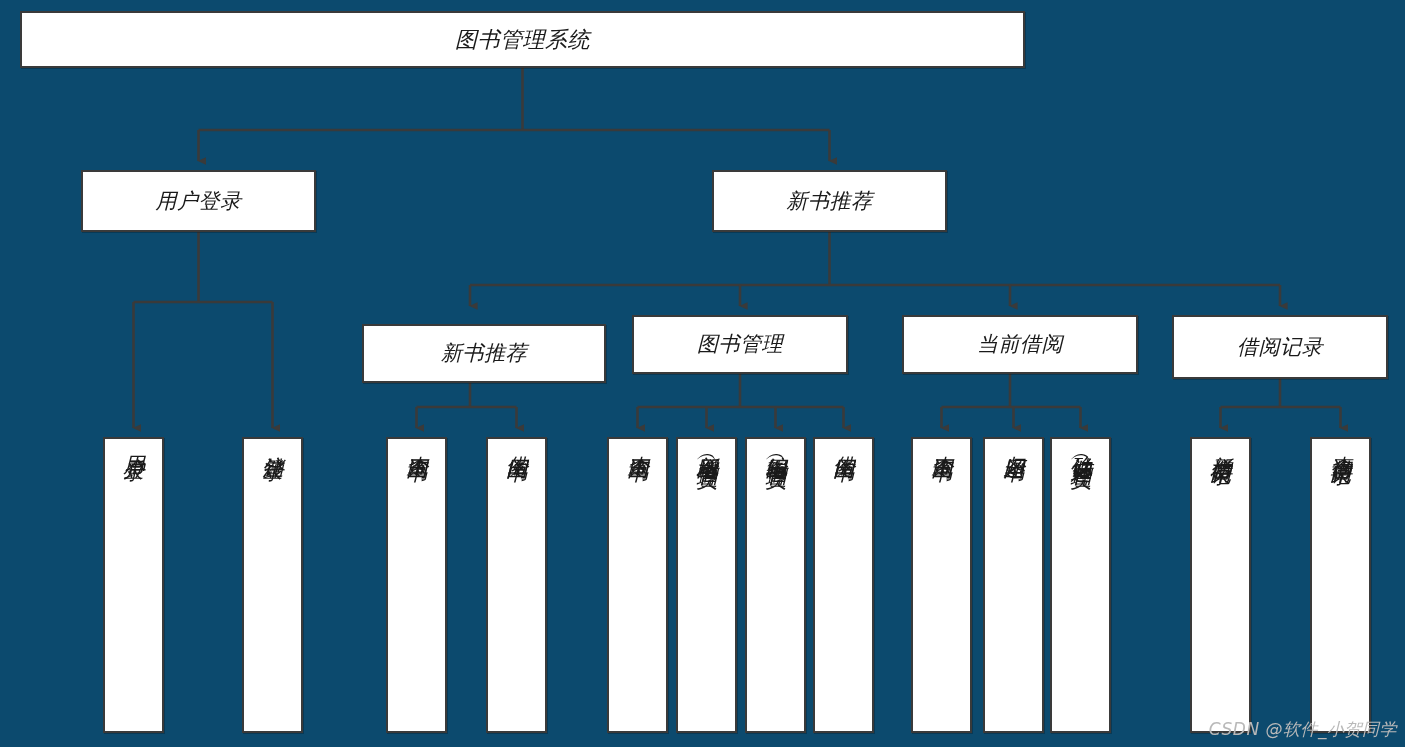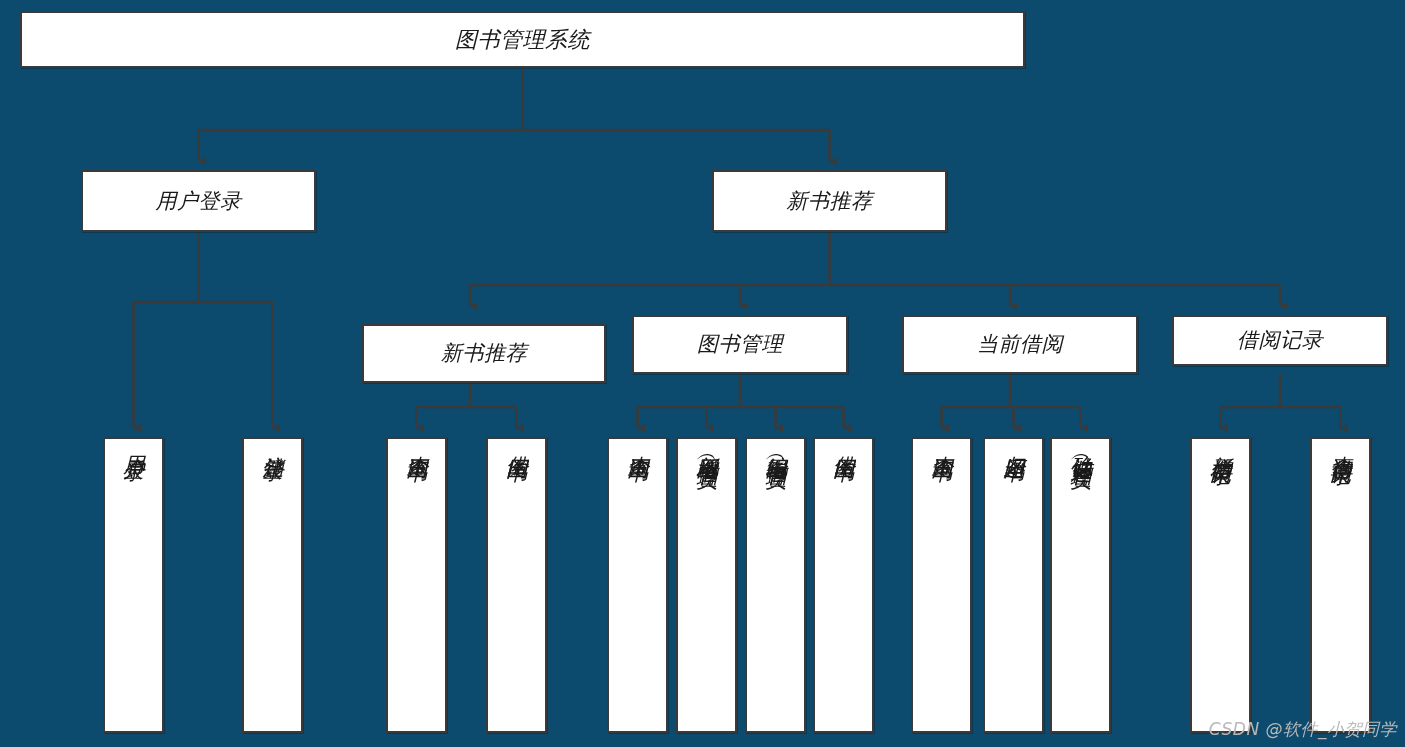--- a/index.html
+++ b/index.html
@@ -130,21 +130,21 @@
       </div>
       <div class="node horiz" style="left: 362px; top: 324px; width: 244px; height: 59px;">
         <span class="label">新书推荐</span>
       </div>
       <div class="node horiz" style="left: 632px; top: 315px; width: 216px; height: 59px;">
         <span class="label">图书管理</span>
       </div>
       <div class="node horiz" style="left: 902px; top: 315px; width: 236px; height: 59px;">
         <span class="label">当前借阅</span>
       </div>
-      <div class="node horiz" style="left: 1172px; top: 315px; width: 216px; height: 51px;">
+      <div class="node horiz" style="left: 1172px; top: 315px; width: 216px; height: 64px;">
         <span class="label">借阅记录</span>
       </div>
       <div class="node vert" style="left: 103px; top: 437px; width: 61px; height: 296px;">
         <span class="label">用户登录</span>
       </div>
       <div class="node vert" style="left: 242px; top: 437px; width: 61px; height: 296px;">
         <span class="label">注销登录</span>
       </div>
       <div class="node vert" style="left: 386px; top: 437px; width: 61px; height: 296px;">
         <span class="label">查询图书</span>

